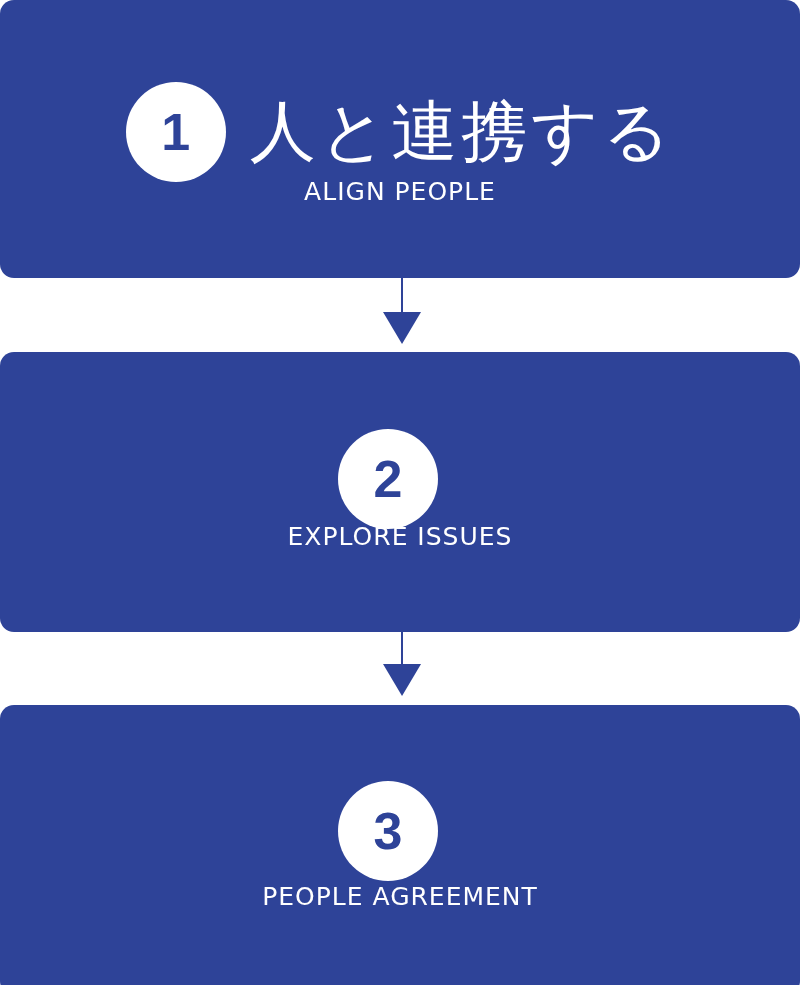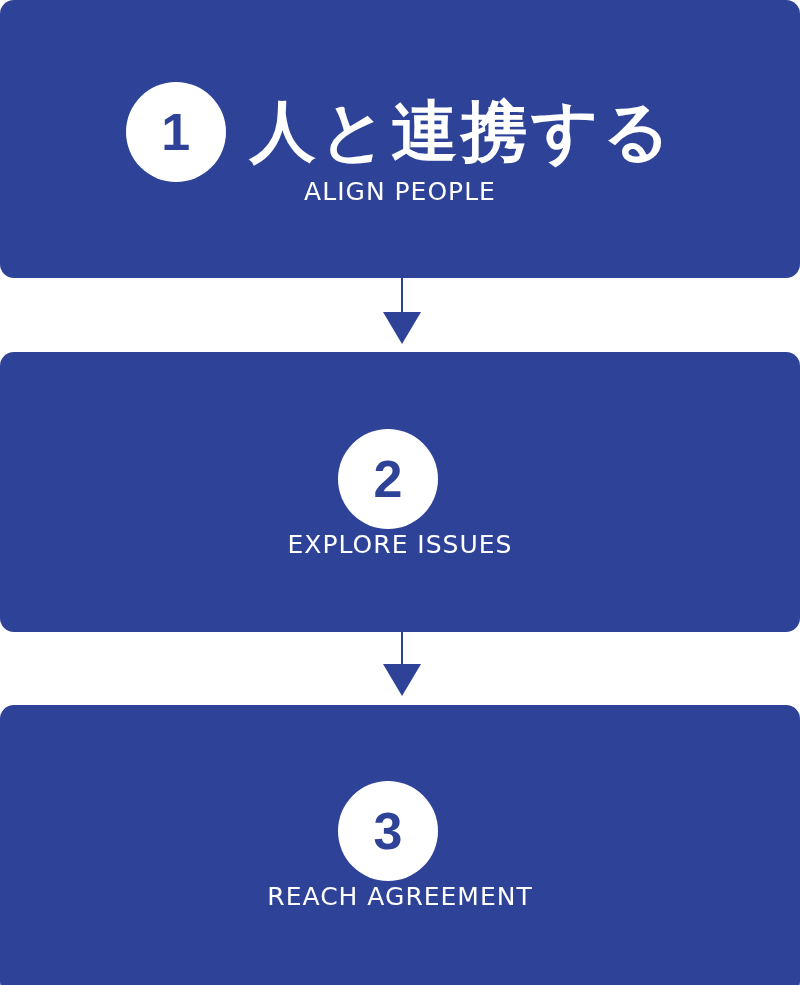--- a/index.html
+++ b/index.html
@@ -13,21 +13,21 @@
     position: absolute; left: 0; width: 800px; top: 85px;
     display: flex; justify-content: center; align-items: center;
   }
   .badge {
     width: 100px; height: 100px; border-radius: 50%; background: #ffffff;
     display: flex; align-items: center; justify-content: center;
     color: #2e4398; font-family: "Liberation Sans", sans-serif;
     font-weight: bold; font-size: 52px; margin-right: 24px;
   }
   .jp {
-    color: #ffffff; font-size: 66px; font-weight: 700;
+    color: #ffffff; font-size: 66px; font-weight: 400;
     font-family: "DejaVu Sans", sans-serif; letter-spacing: 4px;
     -webkit-text-stroke: 0px;
   }
   .en {
     position: absolute; left: 0; width: 800px; text-align: center;
     color: #ffffff; font-size: 25px; letter-spacing: 1px;
     font-family: "DejaVu Sans", sans-serif;
   }
   .arrow { position: absolute; left: 0; width: 800px; }
   .arrow .line { position: absolute; left: 401px; width: 2px; background: #2e4398; }
@@ -50,26 +50,26 @@
 
 <div class="arrow" style="top:278px;">
   <div class="line" style="top:0;height:36px;"></div>
   <div class="head" style="top:34px;"></div>
 </div>
 
 <div class="step" style="top:352px;height:280px;">
   <div class="title-row" style="top:77px;">
     <div class="badge">2</div>
   </div>
-  <div class="en" style="top:178px;">EXPLORE ISSUES</div>
+  <div class="en" style="top:170px;">EXPLORE ISSUES</div>
 </div>
 
 <div class="arrow" style="top:632px;">
   <div class="line" style="top:0;height:34px;"></div>
   <div class="head" style="top:32px;"></div>
 </div>
 
 <div class="step" style="top:705px;height:290px;">
   <div class="title-row" style="top:76px;">
     <div class="badge">3</div>
   </div>
-  <div class="en" style="top:177px;">REACH AGREEMENT</div>
+  <div class="en" style="top:177px;">PEOPLE AGREEMENT</div>
 </div>
 
 </body></html>

